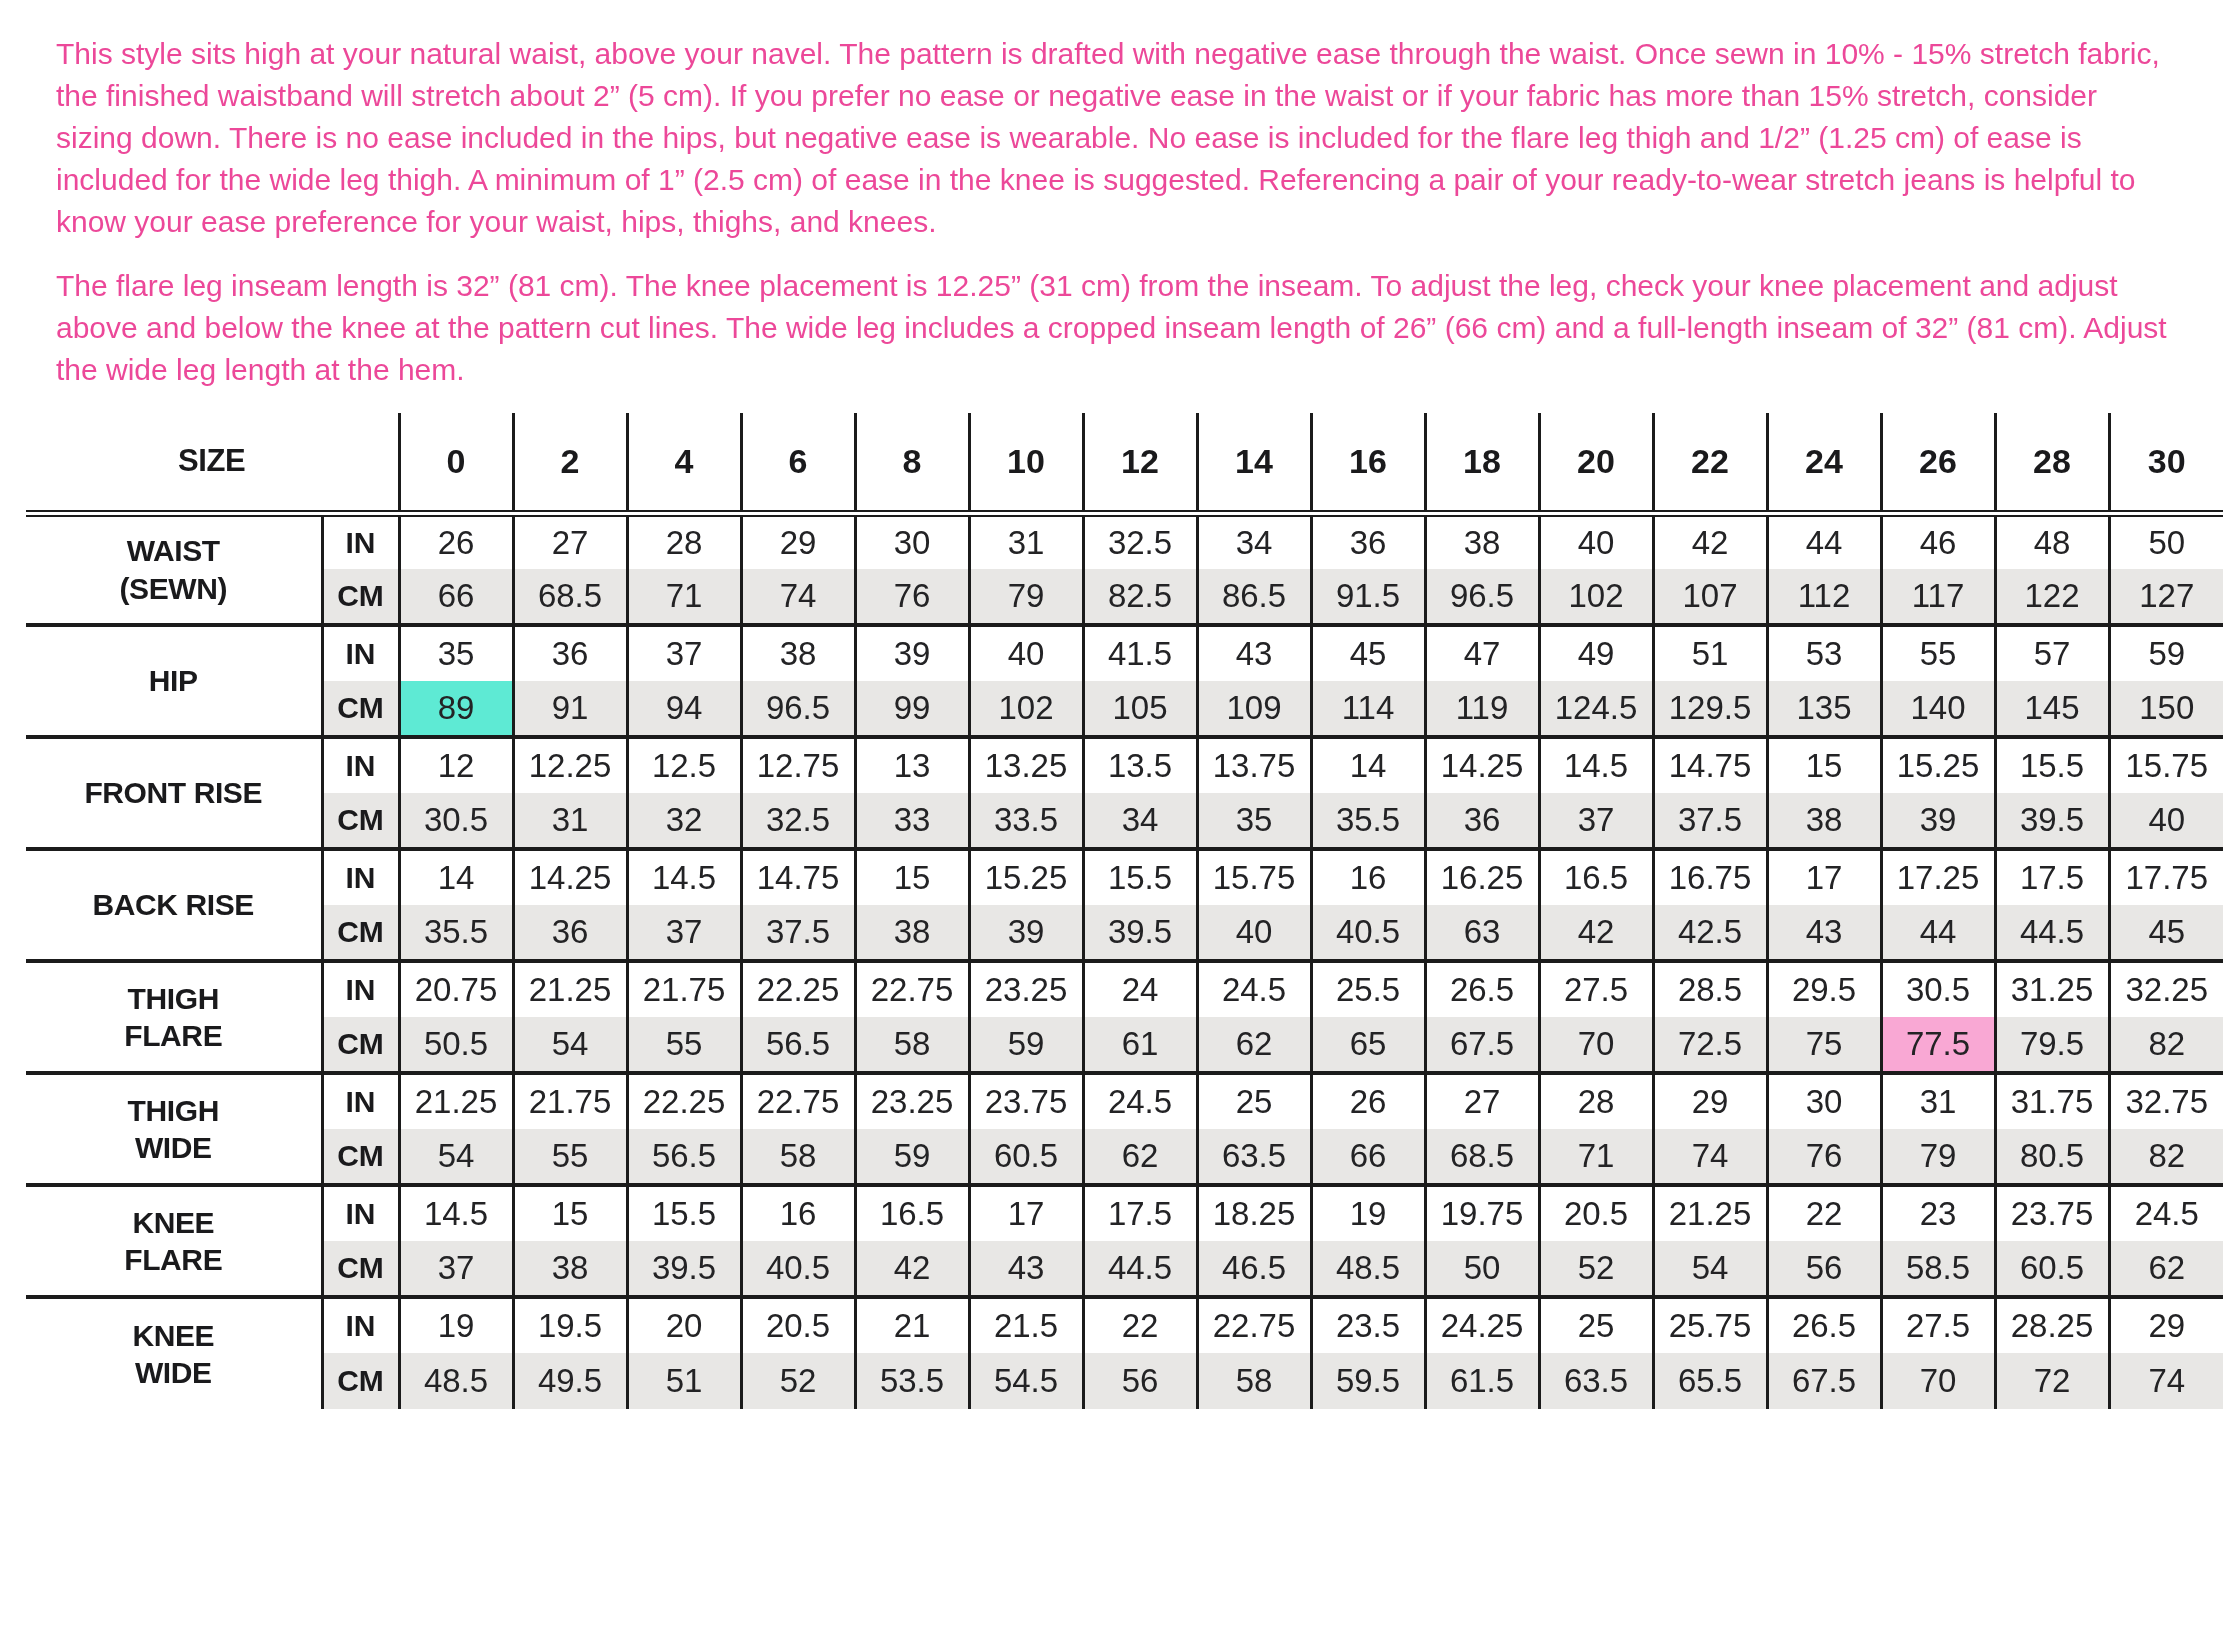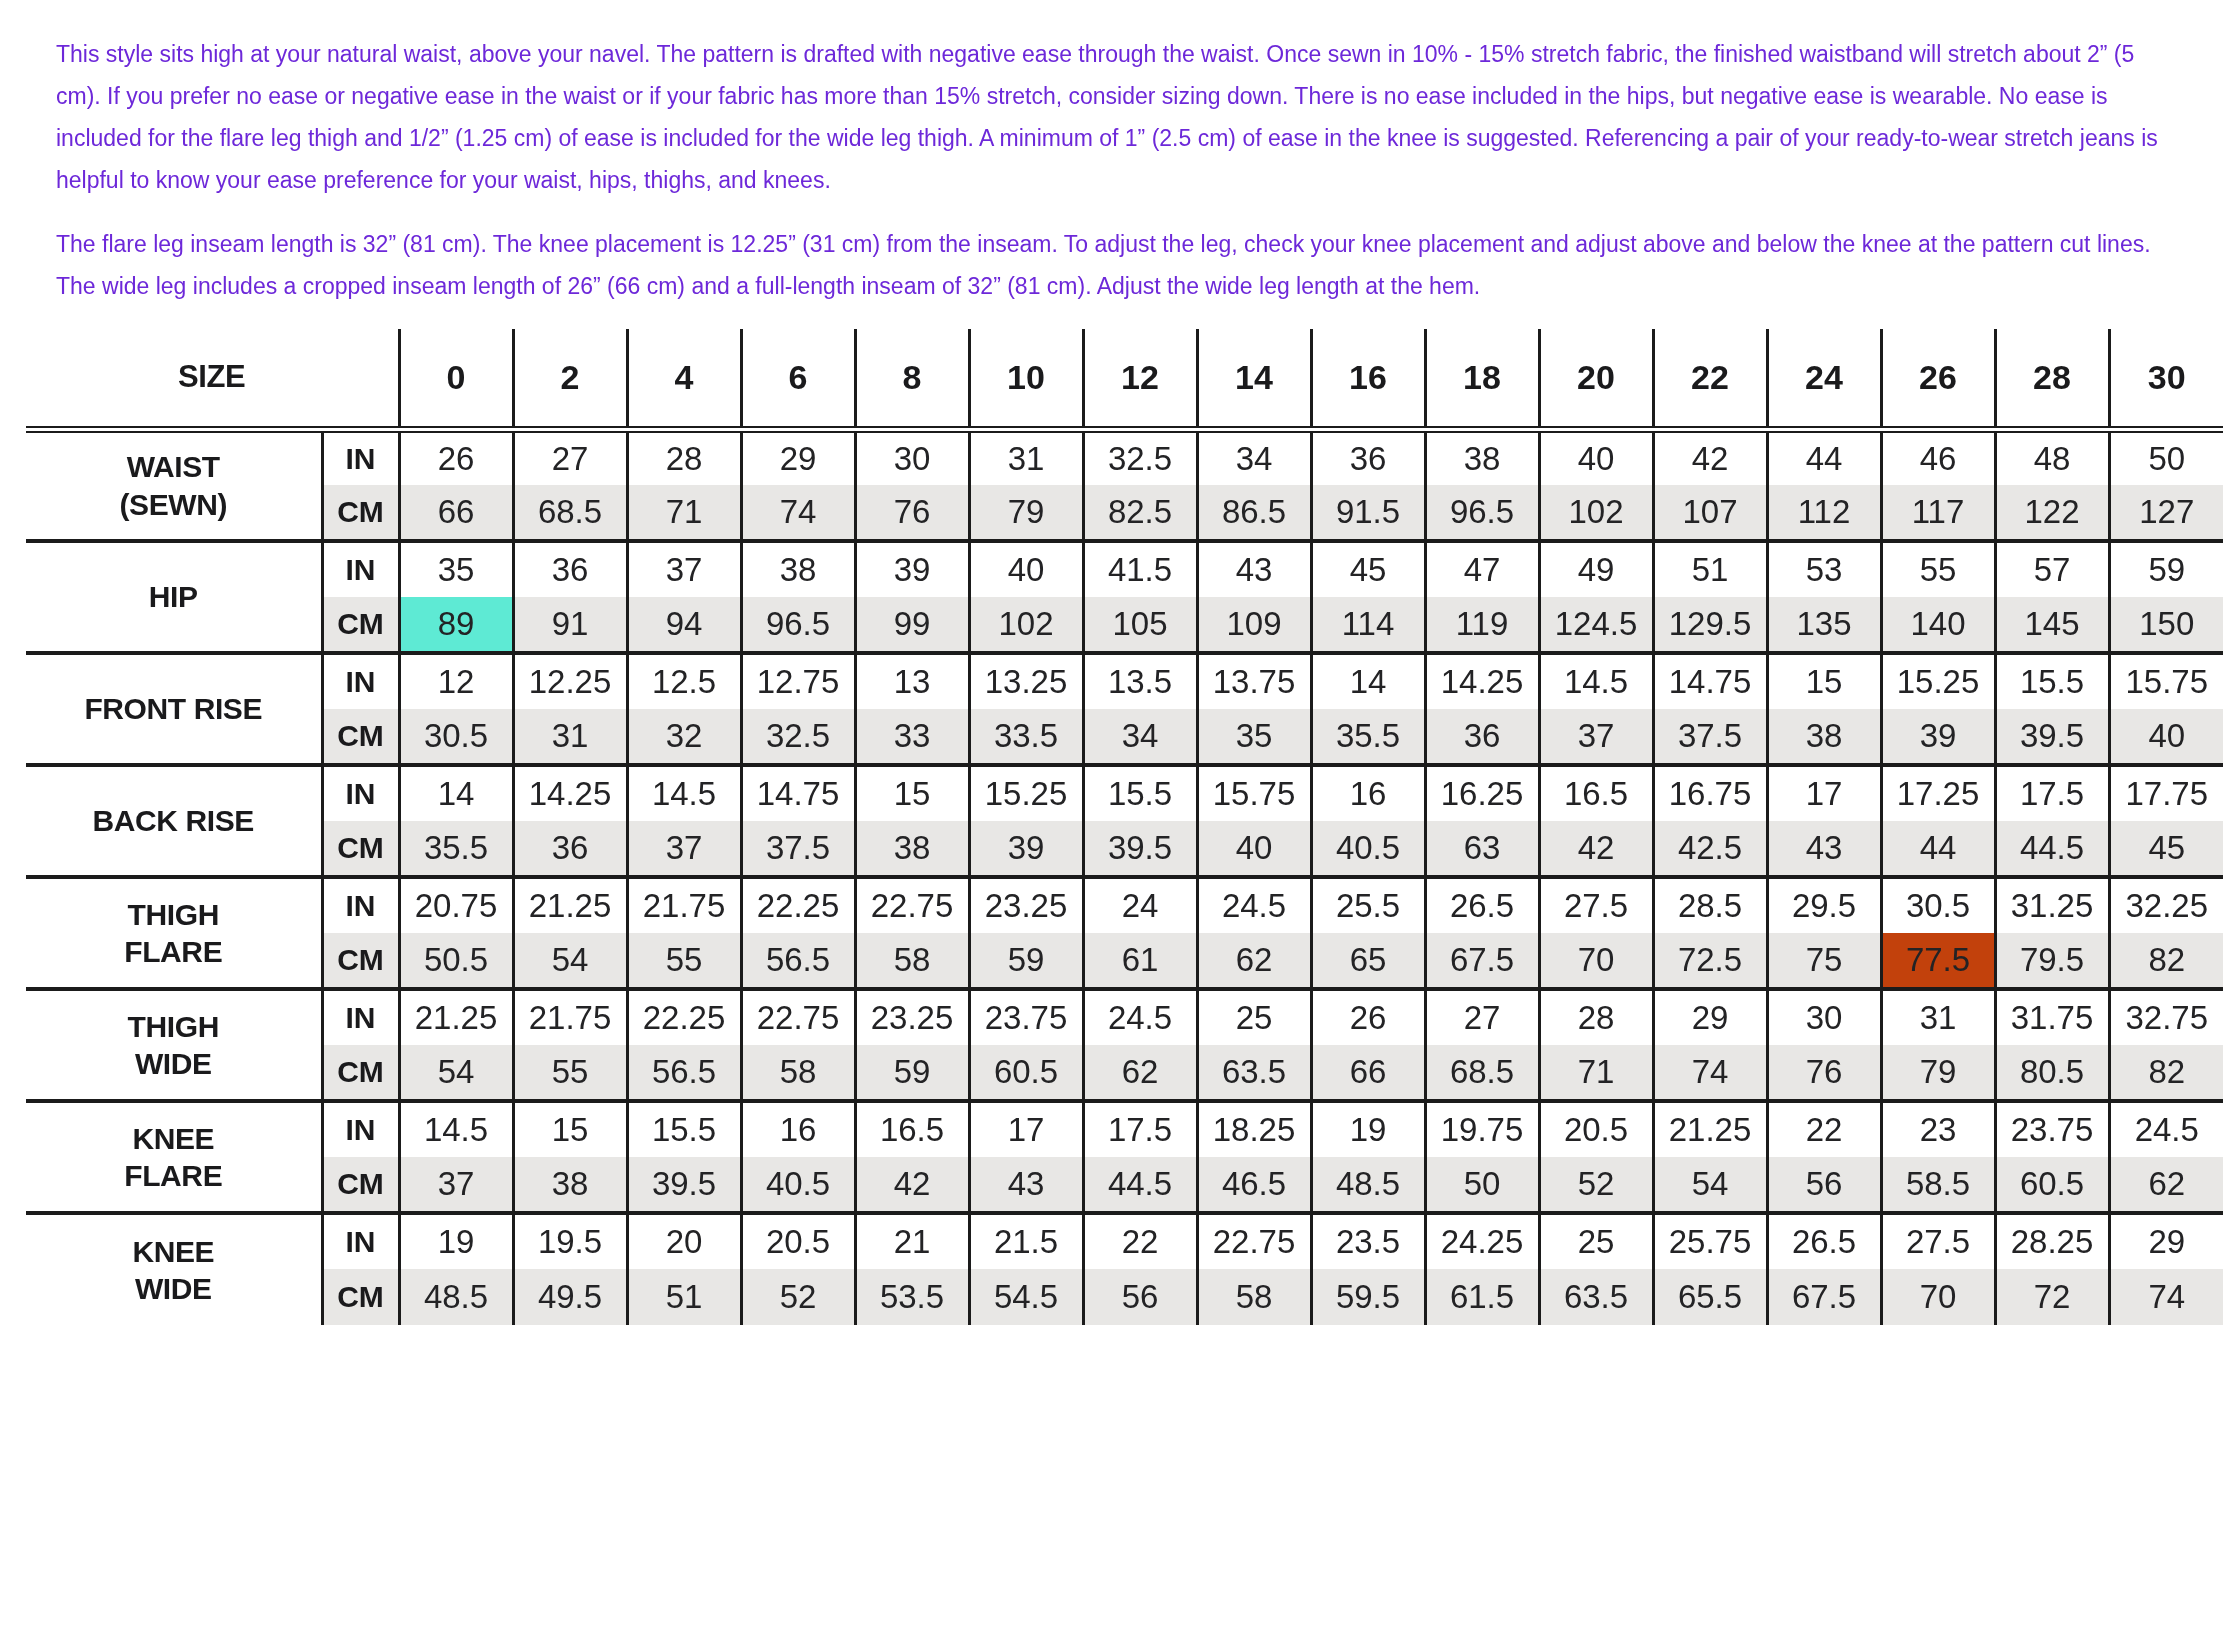--- a/index.html
+++ b/index.html
@@ -15,26 +15,26 @@
     padding:33px 52px 0 56px;
   }
   .section-heading{
     font-size:34px;
     font-weight:700;
     letter-spacing:-0.7px;
     color:#1a1a1c;
     margin:0 0 25px 0;
   }
   .body-para{
-    font-size:23px;
+    font-size:30px;
     line-height:42px;
     font-weight:400;
     max-width:2124px;
     margin:0 0 22px 0;
-    color:#6d28d9;
+    color:#ec4899;
   }
   .table-heading{
     font-size:33px;
     font-weight:700;
     letter-spacing:-0.7px;
     color:#1a1a1c;
     margin:30px 0 19.3px 0;
   }
   table.meas{
     table-layout:fixed;
@@ -311,21 +311,21 @@
           <td class="val" style="background: rgb(232, 231, 229);">56.5</td>
           <td class="val" style="background: rgb(232, 231, 229);">58</td>
           <td class="val" style="background: rgb(232, 231, 229);">59</td>
           <td class="val" style="background: rgb(232, 231, 229);">61</td>
           <td class="val" style="background: rgb(232, 231, 229);">62</td>
           <td class="val" style="background: rgb(232, 231, 229);">65</td>
           <td class="val" style="background: rgb(232, 231, 229);">67.5</td>
           <td class="val" style="background: rgb(232, 231, 229);">70</td>
           <td class="val" style="background: rgb(232, 231, 229);">72.5</td>
           <td class="val" style="background: rgb(232, 231, 229);">75</td>
-          <td class="val" style="background: #c2410c;">77.5</td>
+          <td class="val" style="background: #f9a8d4;">77.5</td>
           <td class="val" style="background: rgb(232, 231, 229);">79.5</td>
           <td class="val" style="background: rgb(232, 231, 229);">82</td>
         </tr>
         <tr class="in-row">
           <td class="rowlabel" rowspan="2">THIGH<br>WIDE</td>
           <td class="unit">IN</td>
           <td class="val">21.25</td>
           <td class="val">21.75</td>
           <td class="val">22.25</td>
           <td class="val">22.75</td>

